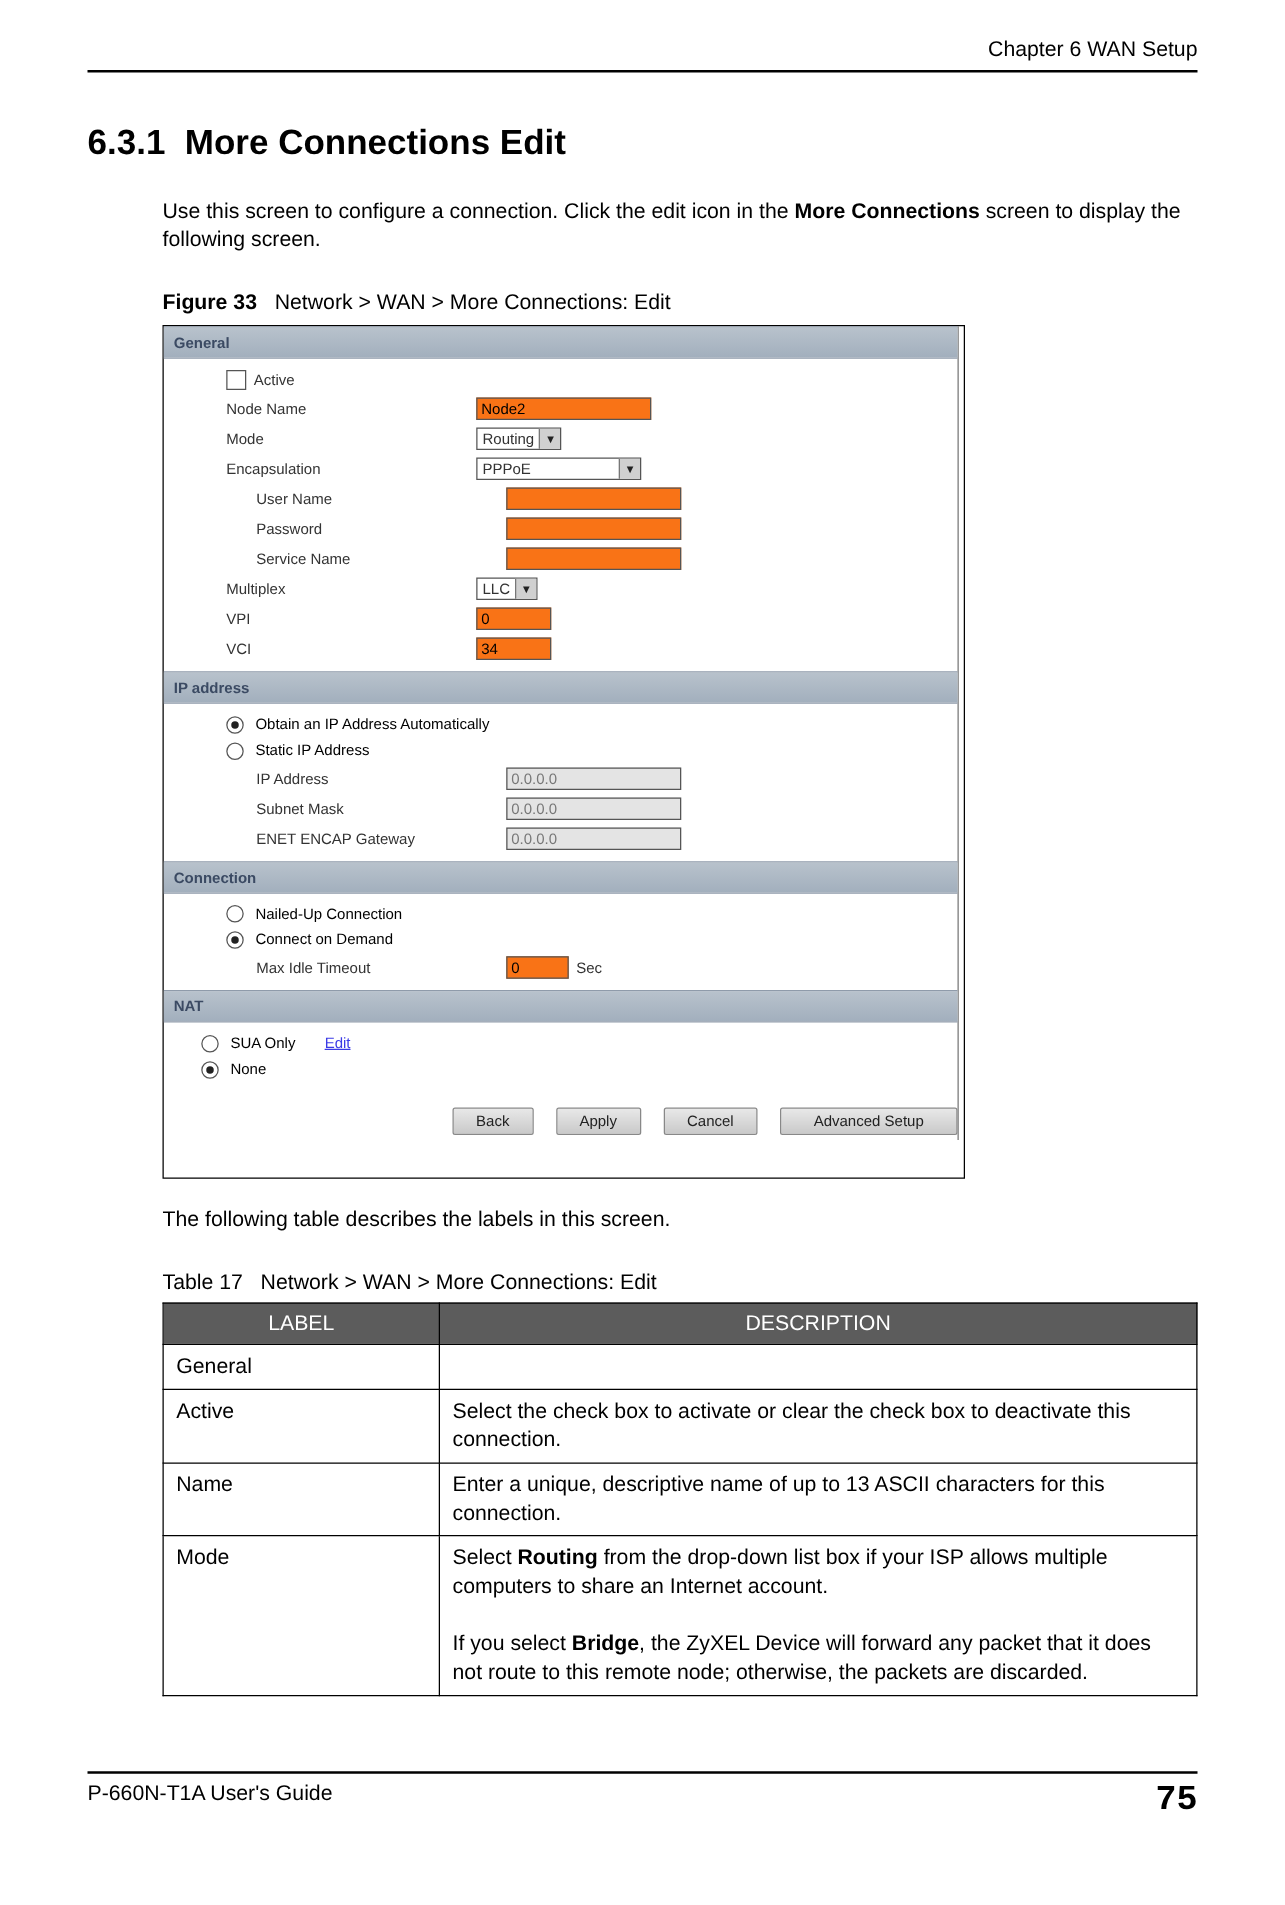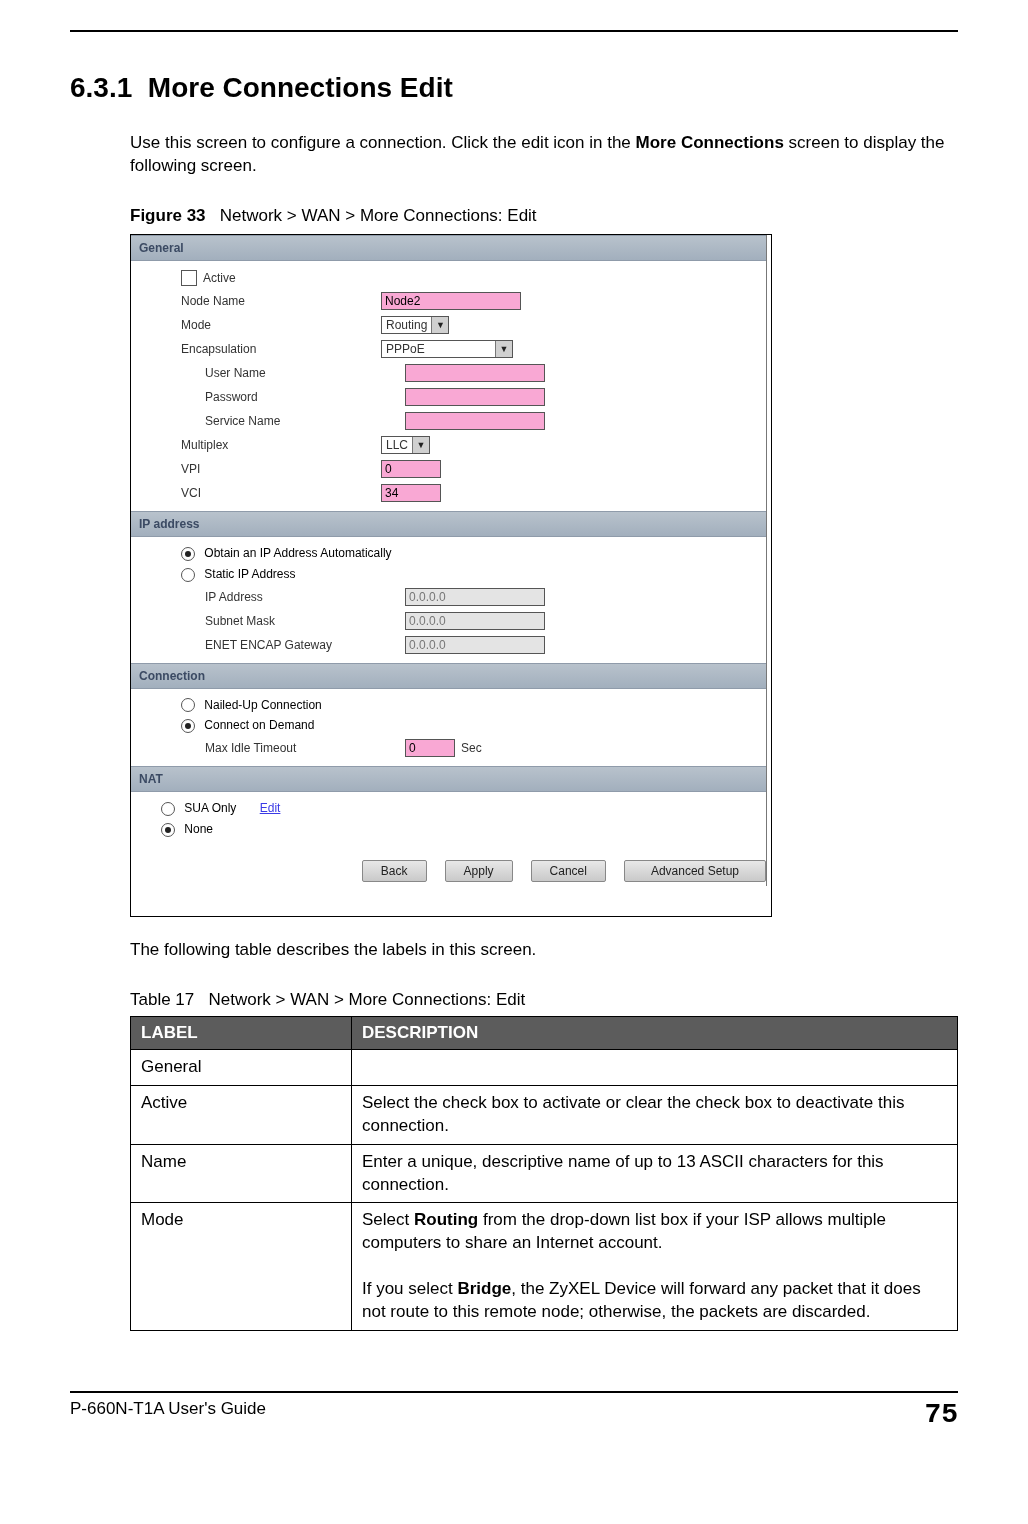--- a/index.html
+++ b/index.html
@@ -86,21 +86,21 @@
   .ck {
     width: 14px; height: 14px;
     border: 1px solid #555;
     background: #fff;
     display: inline-block;
     margin-right: 6px;
     vertical-align: middle;
   }
   .txt {
     border: 1px solid #555;
-    background: #f9a8d4;
+    background: #f97316;
     height: 18px;
     padding: 0 3px;
     font-size: 12px;
     box-sizing: border-box;
   }
   .txt.disabled { background: #e4e4e4; color: #777; }
   .sel {
     display: inline-flex;
     align-items: center;
     border: 1px solid #555;
@@ -160,24 +160,24 @@
   table.desc {
     margin-left: 60px;
     width: 828px;
     border-collapse: collapse;
     font-family: Arial, sans-serif;
     font-size: 17px;
   }
   table.desc th {
     background: #5c5c5c;
     color: #fff;
-    text-align: left;
+    text-align: center;
     padding: 6px 10px;
     border: 1px solid #000;
-    font-weight: bold;
+    font-weight: normal;
     margin-top: 44px;
   }
   table.desc td {
     border: 1px solid #000;
     padding: 6px 10px;
     vertical-align: top;
     line-height: 1.35;
   }
   table.desc td.label-col { width: 200px; }
 
@@ -196,20 +196,21 @@
     font-family: Liberation Mono, monospace;
     font-size: 28px;
     font-weight: bold;
   }
 </style>
 </head>
 <body>
 
 <div class="page">
 
+  <div class="chapter-header">Chapter 6 WAN Setup</div>
   <hr class="hr-top">
 
   <h2 class="section-heading">
     <span>6.3.1</span>&nbsp;&nbsp;<span>More Connections Edit</span>
   </h2>
 
   <p class="body-text">
     <span>Use this screen to configure a connection. Click the edit icon in the </span><strong>More Connections</strong><span> screen to display the following screen.</span>
   </p>
 

